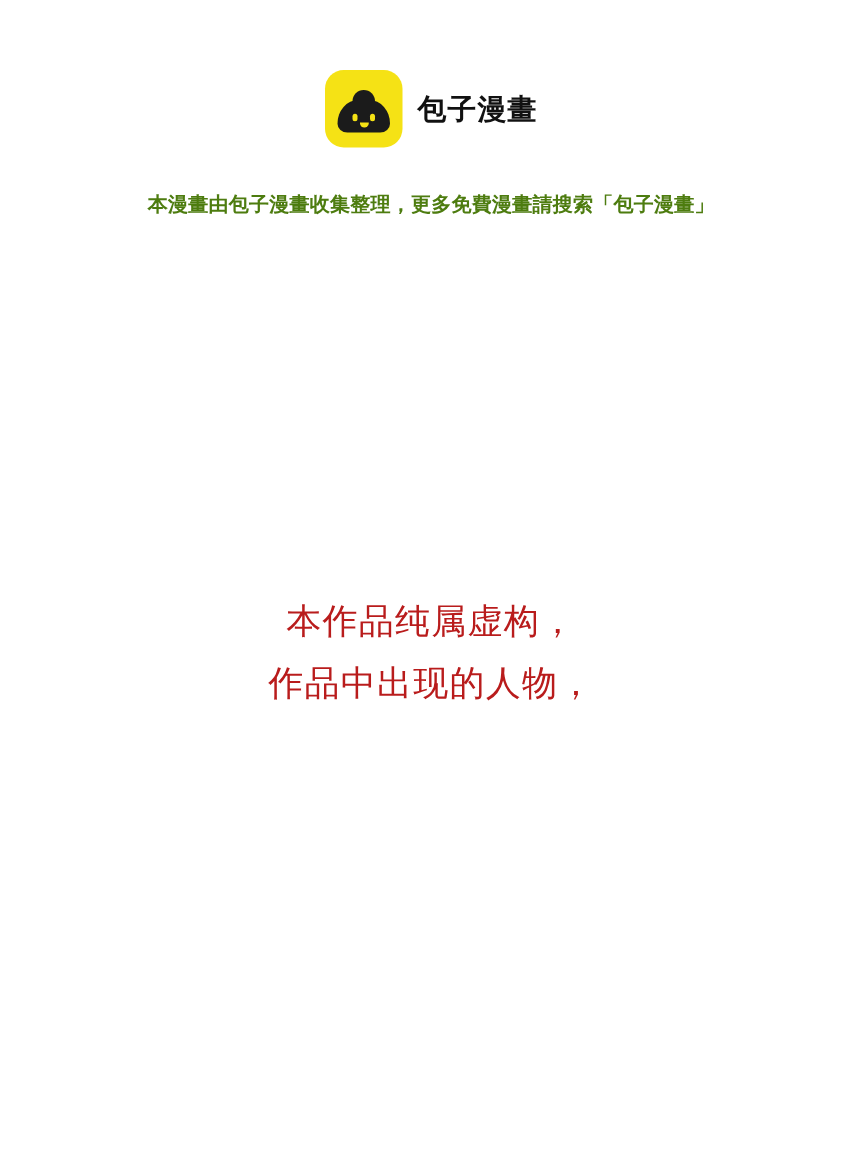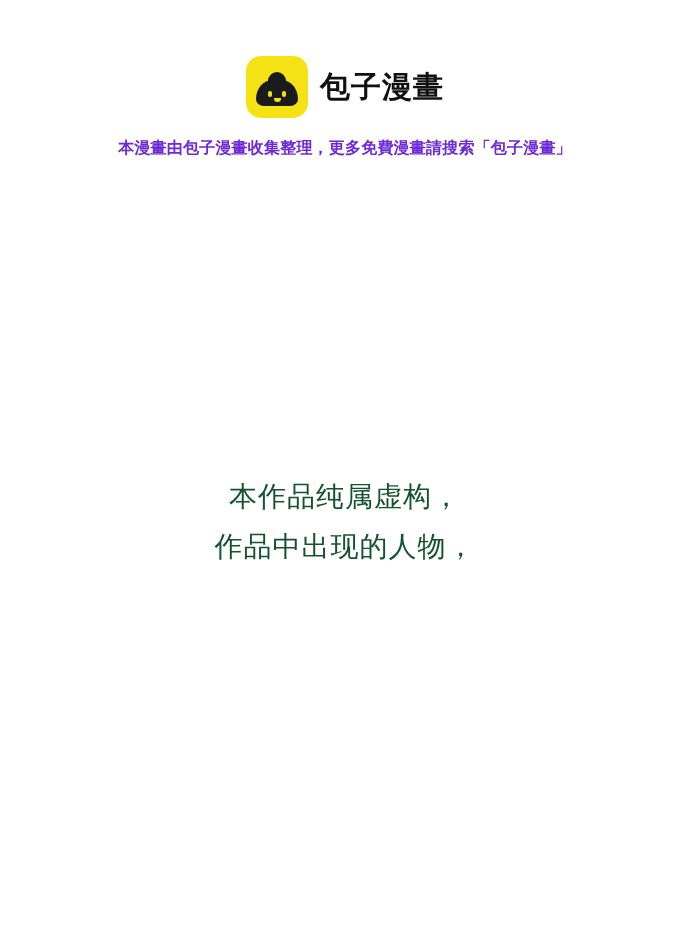--- a/index.html
+++ b/index.html
@@ -87,48 +87,48 @@
     position: absolute;
     left: 18px;
     bottom: 4px;
     width: 7px;
     height: 4px;
     background: #f5e215;
     border-radius: 0 0 7px 7px;
   }
 
   .brand-name {
-    font-size: 30px;
+    font-size: 23px;
     font-weight: bold;
     letter-spacing: 1px;
     color: #111111;
     line-height: 1;
     white-space: nowrap;
   }
 
   .notice-line {
-    margin-top: 20px;
+    margin-top: 36px;
     font-size: 16px;
     font-weight: bold;
-    color: #6d28d9;
+    color: #4d7c0f;
     letter-spacing: 0.2px;
     text-align: center;
     white-space: nowrap;
   }
 
   
   .disclaimer {
     position: absolute;
     top: 472px;
     left: 0;
     right: 0;
     text-align: center;
     font-size: 28px;
     line-height: 50px;
-    color: #14532d;
+    color: #b91c1c;
     letter-spacing: 1px;
   }
   .disclaimer .dline {
     display: block;
     white-space: nowrap;
   }
 </style>
 </head>
 <body>
 

